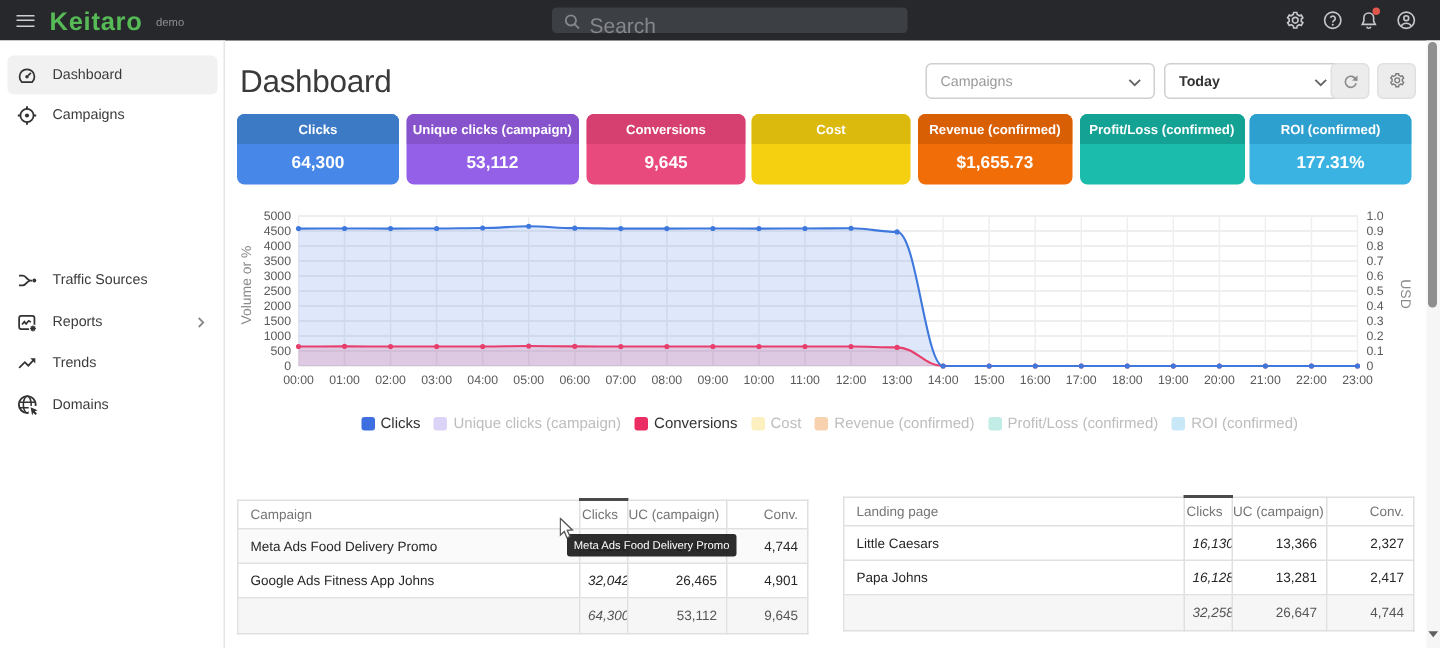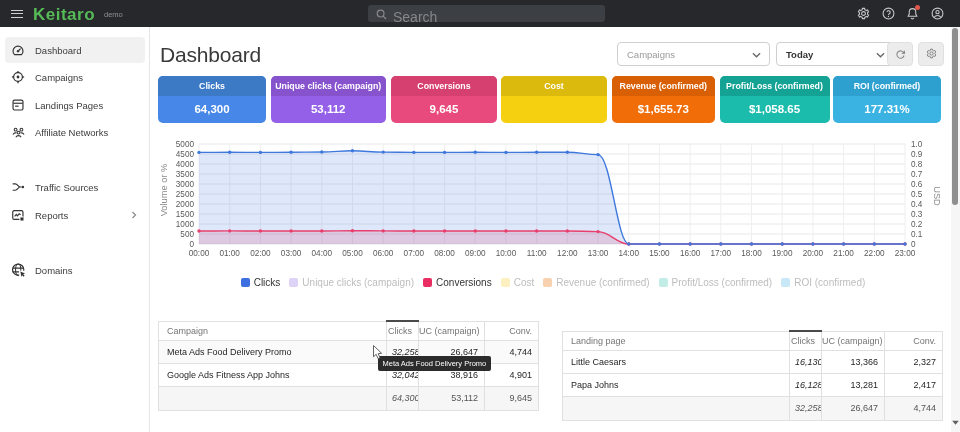--- a/index.html
+++ b/index.html
@@ -108,37 +108,20 @@
   <div class="sitem" style="top:36.5px">
     <svg width="14" height="14" viewBox="0 0 24 24">
         <circle cx="12" cy="12" r="7.5" fill="none" stroke="#333" stroke-width="2"></circle>
         <circle cx="12" cy="12" r="2.4" fill="#333"></circle>
         <line x1="12" y1="1.5" x2="12" y2="5" stroke="#333" stroke-width="2.2"></line>
         <line x1="12" y1="19" x2="12" y2="22.5" stroke="#333" stroke-width="2.2"></line>
         <line x1="1.5" y1="12" x2="5" y2="12" stroke="#333" stroke-width="2.2"></line>
         <line x1="19" y1="12" x2="22.5" y2="12" stroke="#333" stroke-width="2.2"></line>
       </svg>
     <span class="txt">Campaigns</span>
-  </div>
-  <div class="sitem" style="top:64px">
-    <svg width="14" height="14" viewBox="0 0 24 24">
-        <rect x="3.5" y="3.5" width="17" height="17" rx="2.5" fill="none" stroke="#333" stroke-width="2"></rect>
-        <line x1="4" y1="9" x2="20" y2="9" stroke="#333" stroke-width="2"></line>
-        <line x1="7" y1="14" x2="13" y2="14" stroke="#333" stroke-width="2"></line>
-      </svg>
-    <span class="txt">Landings Pages</span>
-  </div>
-  <div class="sitem" style="top:91.5px">
-    <svg width="15" height="14" viewBox="0 0 24 24">
-        <circle cx="7" cy="8" r="2.4" fill="none" stroke="#333" stroke-width="1.8"></circle>
-        <circle cx="17" cy="8" r="2.4" fill="none" stroke="#333" stroke-width="1.8"></circle>
-        <circle cx="12" cy="13" r="2.4" fill="none" stroke="#333" stroke-width="1.8"></circle>
-        <path fill="none" stroke="#333" stroke-width="1.8" d="M2.5 16.5a5 5 0 0 1 6-2.7M21.5 16.5a5 5 0 0 0-6-2.7M7.5 21a5 5 0 0 1 9 0"></path>
-      </svg>
-    <span class="txt">Affiliate Networks</span>
   </div>
   <div class="sitem" style="top:174px">
     <svg width="14" height="14" viewBox="0 0 24 24">
         <rect x="3" y="4.5" width="17.5" height="15" rx="2.5" fill="none" stroke="#333" stroke-width="2"></rect>
         <path fill="none" stroke="#333" stroke-width="1.9" d="M6.3 14.2 9 11l2 2.6 3-3.6 2.5 1.6"></path>
         <circle cx="18.8" cy="18.8" r="4.6" fill="#fff"></circle>
         <circle cx="18.8" cy="18.8" r="2.1" fill="#333"></circle>
         <g stroke="#333" stroke-width="1.5">
           <line x1="18.8" y1="15.4" x2="18.8" y2="22.2"></line>
           <line x1="15.4" y1="18.8" x2="22.2" y2="18.8"></line>
@@ -152,20 +135,27 @@
         <path fill="none" stroke="#8a8a8a" stroke-width="1.2" d="M2.5 1 5.5 4 2.5 7"></path>
       </svg>
   </div>
   <div class="sitem" style="top:146.5px">
     <svg width="15" height="14" viewBox="0 0 24 24">
         <path fill="none" stroke="#333" stroke-width="2" d="M2 6.5h4.5c4 0 4.5 5.5 8.5 5.5M2 17.5h4.5c4 0 4.5-5.5 8.5-5.5h2"></path>
         <circle cx="19.5" cy="12" r="2.2" fill="#333"></circle>
       </svg>
     <span class="txt">Traffic Sources</span>
   </div>
+  <div class="sitem" style="top:201.5px">
+    <svg width="14" height="14" viewBox="0 0 24 24">
+        <path fill="none" stroke="#333" stroke-width="2" d="M3 17.5 9.5 11 13.5 15 20.5 7.5"></path>
+        <path fill="#333" d="M21.5 12.5V6.5H15.8Z"></path>
+      </svg>
+    <span class="txt">Trends</span>
+  </div>
   <div class="sitem" style="top:229px">
     <svg width="15" height="15" viewBox="0 0 24 24">
         <circle cx="11.5" cy="11.5" r="9" fill="none" stroke="#333" stroke-width="2"></circle>
         <ellipse cx="11.5" cy="11.5" rx="4.2" ry="9" fill="none" stroke="#333" stroke-width="1.7"></ellipse>
         <line x1="2.5" y1="9" x2="20.5" y2="9" stroke="#333" stroke-width="1.7"></line>
         <line x1="2.5" y1="15" x2="20.5" y2="15" stroke="#333" stroke-width="1.7"></line>
         <rect x="13" y="13" width="10" height="10" fill="#fff"></rect>
         <path fill="#333" d="M15 14.5l7.5 3-3 1.2 2.3 2.3-1.6 1.6-2.3-2.3-1.2 3Z"></path>
       </svg>
     <span class="txt">Domains</span>
@@ -212,21 +202,20 @@
   </div>
 <div class="card" style="left:501px;width:106px;background:#f4d010">
     <div class="hd" style="background:#dcb90d">Cost</div>
   </div>
 <div class="card" style="left:611.8px;width:103px;background:#f16d08">
     <div class="hd" style="background:#d95f05">Revenue (confirmed)</div>
     <div class="vl">$1,655.73</div>
   </div>
 <div class="card" style="left:719.5px;width:110px;background:#1cbcad">
     <div class="hd" style="background:#14a294">Profit/Loss (confirmed)</div>
-    <div class="vl">$1,058.65</div>
   </div>
 <div class="card" style="left:833px;width:108px;background:#3ab3e3">
     <div class="hd" style="background:#2ea0cf">ROI (confirmed)</div>
     <div class="vl">177.31%</div>
   </div>
 
 <svg id="chart" class="abs" style="left:150px;top:130px" width="800" height="135" viewBox="0 0 800 135">
     <line x1="49" y1="114" x2="755" y2="114" stroke="#e8e8e8" stroke-width="1"></line>
     <line x1="49" y1="104" x2="755" y2="104" stroke="#e8e8e8" stroke-width="1"></line>
     <line x1="49" y1="94" x2="755" y2="94" stroke="#e8e8e8" stroke-width="1"></line>
@@ -388,21 +377,21 @@
     <span style="display: inline-flex; align-items: center; margin: 0px 4.5px;">
       <span style="width: 9px; height: 9px; border-radius: 2px; display: inline-block; margin-right: 4px; background: rgb(194, 236, 230);"></span>
       <span style="color: rgb(189, 189, 189);">Profit/Loss (confirmed)</span>
     </span>
     <span style="display: inline-flex; align-items: center; margin: 0px 4.5px;">
       <span style="width: 9px; height: 9px; border-radius: 2px; display: inline-block; margin-right: 4px; background: rgb(201, 232, 247);"></span>
       <span style="color: rgb(189, 189, 189);">ROI (confirmed)</span>
     </span>
   </div>
 
-<div class="abs" style="left:158px;top:320px;">
+<div class="abs" style="left:158px;top:332px;">
 <table style="width:380px">
   <colgroup>
         <col style="width:228px">
         <col style="width:32px">
         <col style="width:66px">
         <col style="width:54px">
       </colgroup>
   <tbody>
         <tr>
           <th class="first">Campaign</th>
@@ -412,21 +401,21 @@
         </tr>
   <tr style="background:#fafafa">
           <td class="first">Meta Ads Food Delivery Promo</td>
           <td class="clk">32,258</td>
           <td>26,647</td>
           <td>4,744</td>
         </tr>
   <tr>
           <td class="first">Google Ads Fitness App Johns</td>
           <td class="clk">32,042</td>
-          <td>38,916</td>
+          <td>26,465</td>
           <td>4,901</td>
         </tr>
   <tr class="foot">
           <td class="first"></td>
           <td class="clk">64,300</td>
           <td>53,112</td>
           <td>9,645</td>
         </tr>
 </tbody>
     </table>

